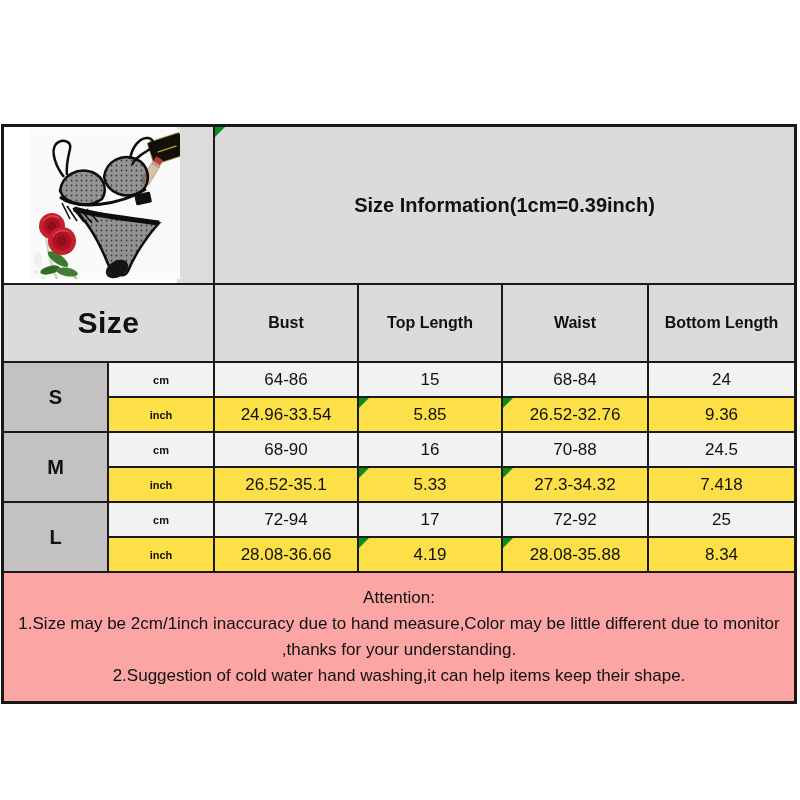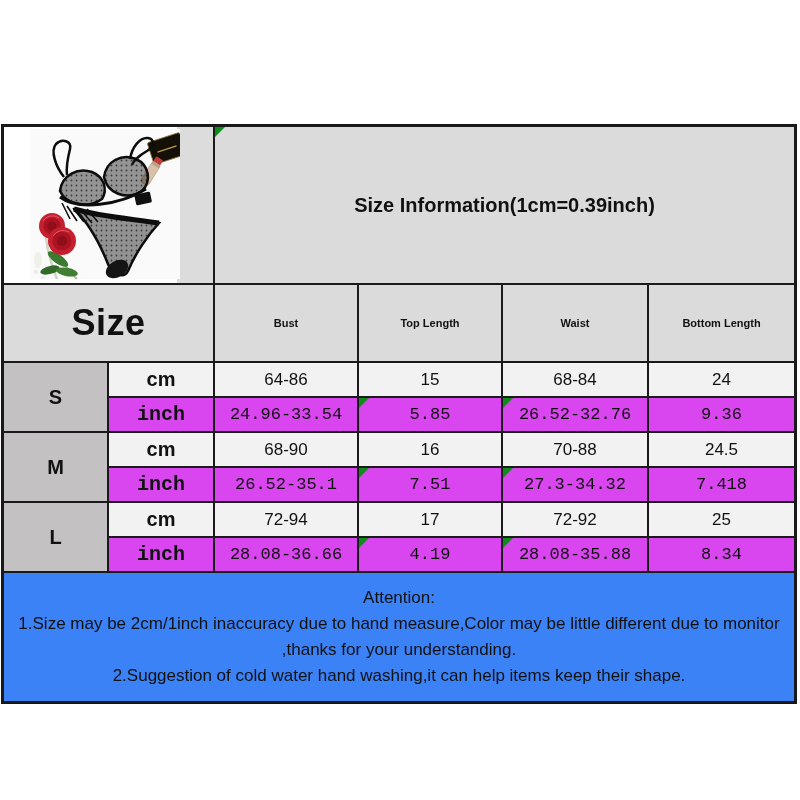--- a/index.html
+++ b/index.html
@@ -9,29 +9,29 @@
   table.size-table{border-collapse:collapse;table-layout:fixed;width:100%;padding-left:9px;}
   table.size-table td{border:2px solid #1a1a1a;text-align:center;vertical-align:middle;padding:0;position:relative;overflow:hidden;}
   
   tr.r-photo td{height:156px;}
   tr.r-cols td{height:76px;}
   tr.r-cm td, tr.r-inch td{height:33px;}
   tr.r-note td{height:128px;}
   
   td.photo-cell{background:#ffffff;}
   td.title-cell{background:#dbdbdb;font-weight:bold;font-size:20px;}
-  td.corner-cell{background:#dbdbdb;font-weight:bold;font-size:36px;letter-spacing:.5px;margin-top:20px;}
-  td.colh-cell{background:#dbdbdb;font-weight:bold;font-size:11px;}
+  td.corner-cell{background:#dbdbdb;font-weight:bold;font-size:30px;letter-spacing:.5px;margin-top:20px;}
+  td.colh-cell{background:#dbdbdb;font-weight:bold;font-size:16px;}
   td.szletter-cell{background:#c3c1c1;font-weight:bold;font-size:20px;}
-  td.unit-cell{font-weight:bold;font-size:20px;}
+  td.unit-cell{font-weight:bold;font-size:11px;}
   td.val-cell{font-size:17px;}
   tr.r-cm td{background:#f2f2f2;}
-  tr.r-inch td{background:#d946ef;font-family:Liberation Mono, monospace;}
+  tr.r-inch td{background:#fde047;}
   tr.r-cm td.szletter-cell{background:#c3c1c1;}
-  td.note-cell{background:#3b82f6;text-align:left;vertical-align:top;padding:3px 7px;}
+  td.note-cell{background:#fca5a5;text-align:left;vertical-align:top;padding:3px 7px;}
   .note-line{font-size:17px;line-height:26px;white-space:nowrap;}
   
   .flag{position:absolute;left:0;top:0;width:0;height:0;
         border-top:10px solid #0d8c1c;border-right:10px solid transparent;}
   
   .photo-inner{position:absolute;inset:0;background:#ffffff;}
   .gray-strip{position:absolute;right:0;top:0;bottom:0;width:36px;background:#dcdcdc;}
   .photo-svg{position:absolute;left:26px;top:2px;}
 </style>
 </head>
@@ -153,21 +153,21 @@
         <td rowspan="2" class="szletter-cell">M</td>
         <td class="unit-cell">cm</td>
         <td class="val-cell">68-90</td>
         <td class="val-cell">16</td>
         <td class="val-cell">70-88</td>
         <td class="val-cell">24.5</td>
       </tr>
       <tr class="r-inch">
         <td class="unit-cell">inch</td>
         <td class="val-cell">26.52-35.1</td>
-        <td class="val-cell"><span class="flag"></span><span>7.51</span></td>
+        <td class="val-cell"><span class="flag"></span><span>5.33</span></td>
         <td class="val-cell"><span class="flag"></span><span>27.3-34.32</span></td>
         <td class="val-cell">7.418</td>
       </tr>
 
       <tr class="r-cm">
         <td rowspan="2" class="szletter-cell">L</td>
         <td class="unit-cell">cm</td>
         <td class="val-cell">72-94</td>
         <td class="val-cell">17</td>
         <td class="val-cell">72-92</td>

